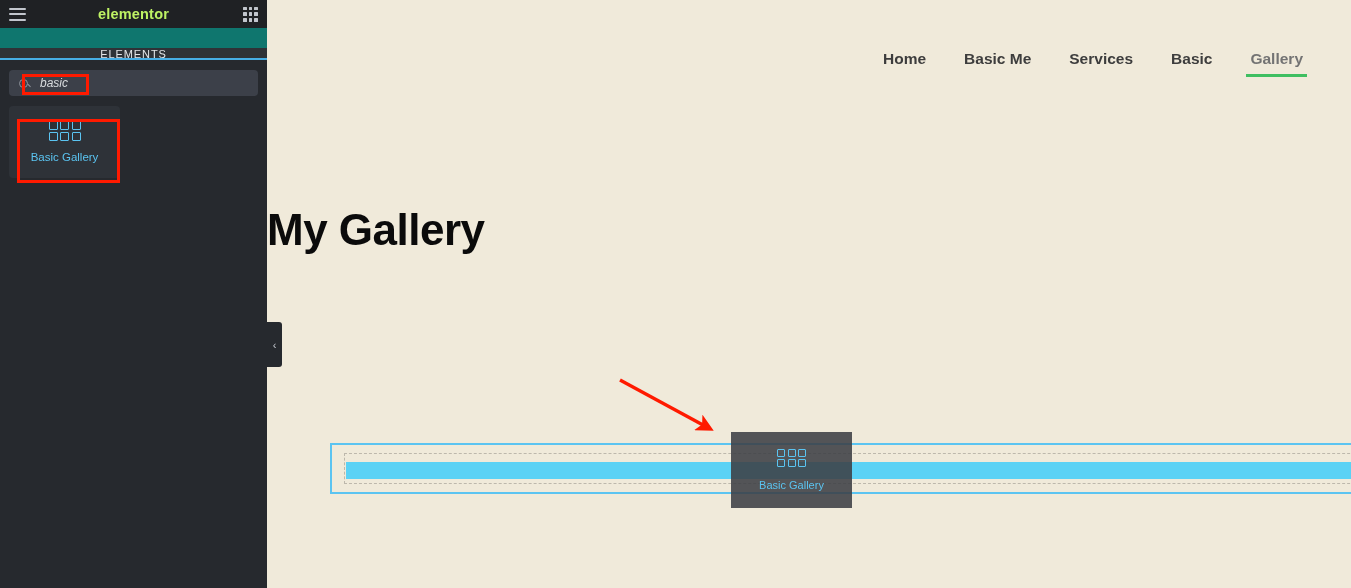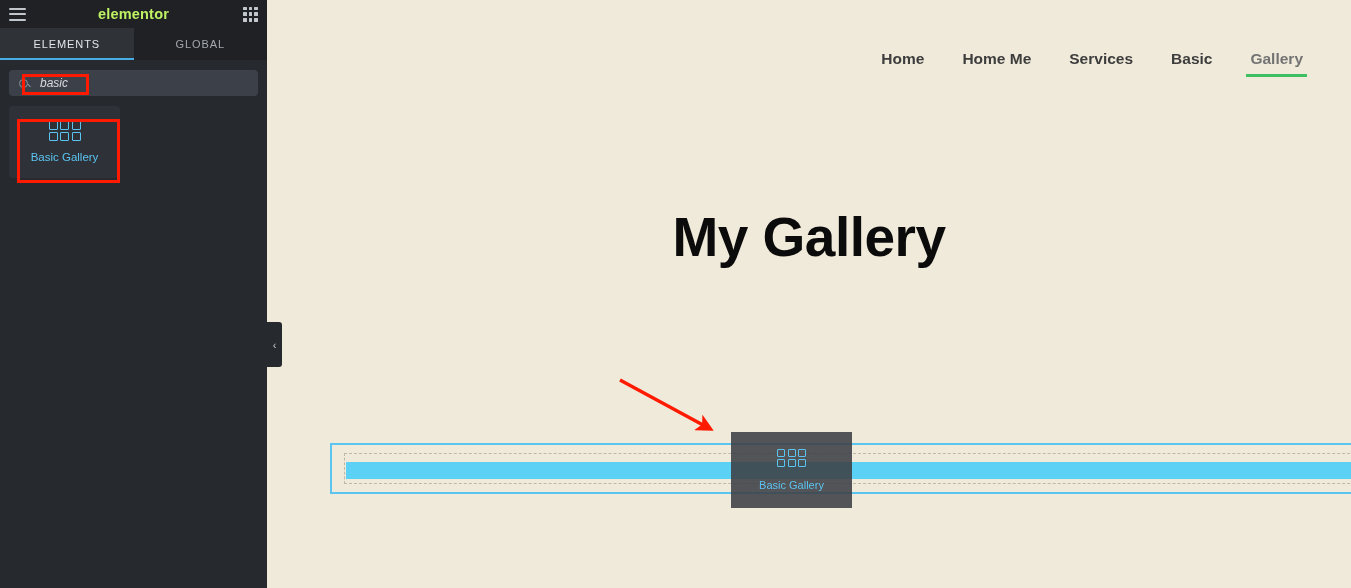--- a/index.html
+++ b/index.html
@@ -79,20 +79,21 @@
   .apps-icon span {
     background: #C2C6CD;
     border-radius: 0.5px;
   }
 
   
   .tabs {
     display: flex;
     height: 32px;
     background: #0f766e;
+    align-items: flex-end;
   }
   .tab {
     flex: 1;
     display: flex;
     align-items: center;
     justify-content: center;
     font-size: 11px;
     letter-spacing: 0.9px;
     color: #A4A8AE;
     cursor: pointer;
@@ -239,22 +240,21 @@
   }
   .nav-item.active::after {
     content: "";
     position: absolute;
     left: -4px; right: -4px; bottom: 0;
     height: 3px;
     background: #3FBF61;
   }
 
   .page-title {
-    text-align: center;
-    font-size: 55px;
+    font-size: 44px;
     font-weight: bold;
     color: #0B0B0B;
     margin-top: 128px;
     letter-spacing: -0.5px;
   }
 
   
   .dropzone-outer {
     position: absolute;
     left: 63px;
@@ -322,21 +322,21 @@
 </style>
 </head>
 <body>
 
 <div id="app">
 
   <div class="canvas">
 
     <nav class="site-nav">
       <div class="nav-item">Home</div>
-      <div class="nav-item">Home Me</div>
+      <div class="nav-item">Basic Me</div>
       <div class="nav-item">Services</div>
       <div class="nav-item">Basic</div>
       <div class="nav-item active">Gallery</div>
     </nav>
 
     <h1 class="page-title">My Gallery</h1>
 
     <div class="dropzone-outer">
       <div class="dropzone-dashed"></div>
       <div class="dropzone-bar"></div>
@@ -373,21 +373,20 @@
           <span></span>
           <span></span>
         <span></span>
           <span></span>
           <span></span>
       </div>
     </div>
 
     <div class="tabs">
       <div class="tab active">ELEMENTS</div>
-      <div class="tab">GLOBAL</div>
     </div>
 
     <div class="search-wrap">
       <div class="search-icon"></div>
       <input class="search-input" type="text" value="basic" style="">
     </div>
 
     <div class="widget-list">
       <div class="widget-card">
         <div class="gallery-glyph">

